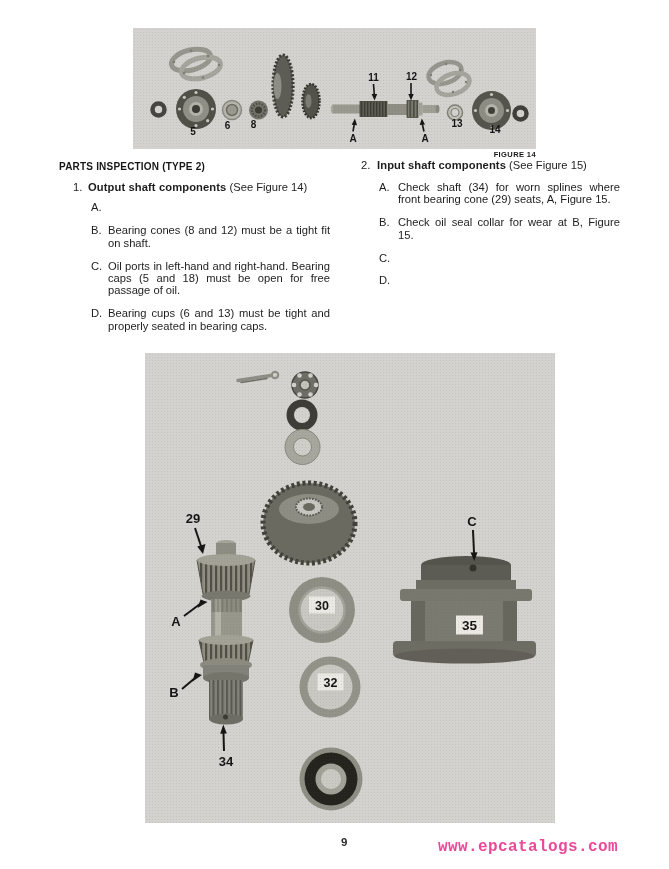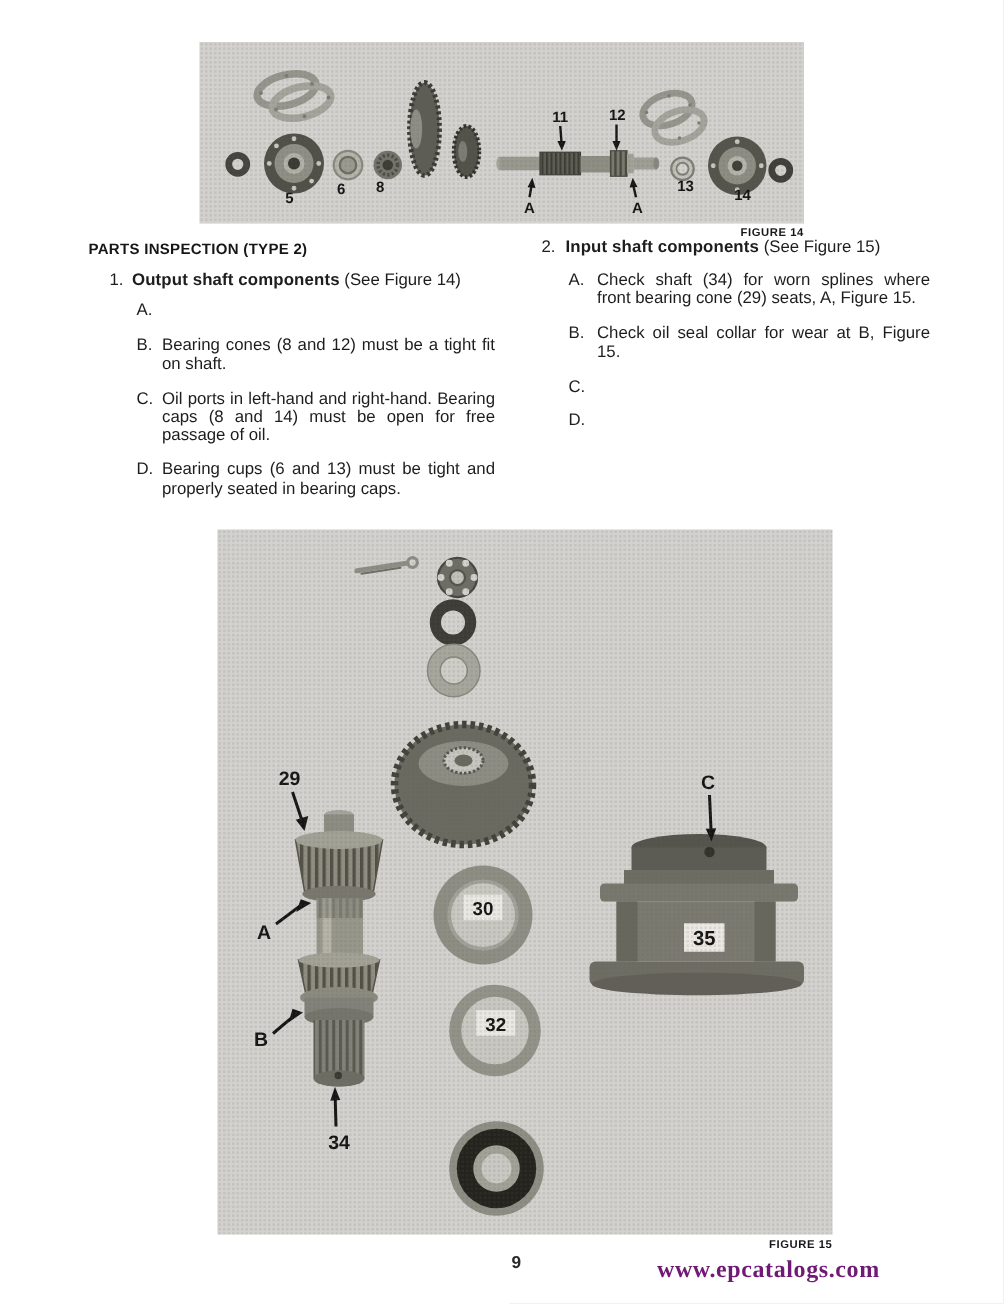--- a/index.html
+++ b/index.html
@@ -41,22 +41,22 @@
   .item { display:flex; padding-left:18px; margin-bottom:10.5px; }
   .item-letter { width:17px; flex-shrink:0; }
   .col-right .item-letter { width:19px; }
   .item-text { flex:1; text-align:justify; }
   .page-number {
     position:absolute; left:341px; top:836px;
     font-size:11.5px; font-weight:bold; color:#2a2a2a;
   }
   .watermark {
     position:absolute; left:438px; top:838px;
-    font-family:Liberation Serif, serif; font-weight:bold;
-    font-size:16px; letter-spacing:0.4px; color:#701a75;
+    font-family:Liberation Mono, monospace; font-weight:bold;
+    font-size:16px; letter-spacing:0.4px; color:#ec4899;
   }
   .fig-label { font-family:"Liberation Sans", sans-serif; font-weight:bold; fill:#141414; }
 </style>
 </head>
 <body>
 
 <div class="page">
 
   <figure class="photo fig14">
     <svg viewBox="0 0 403 121">
@@ -195,21 +195,21 @@
     </div>
     <div class="item">
       <span class="item-letter">A.</span>
     </div>
     <div class="item">
       <span class="item-letter">B.</span>
       <span class="item-text">Bearing cones (8 and 12) must be a tight fit on shaft.</span>
     </div>
     <div class="item">
       <span class="item-letter">C.</span>
-      <span class="item-text">Oil ports in left-hand and right-hand. Bearing caps (8 and 14) must be open for free passage of oil.</span>
+      <span class="item-text">Oil ports in left-hand and right-hand. Bearing caps (5 and 18) must be open for free passage of oil.</span>
     </div>
     <div class="item">
       <span class="item-letter">D.</span>
       <span class="item-text">Bearing cups (6 and 13) must be tight and properly seated in bearing caps.</span>
     </div>
   </div>
 
   <div class="col col-right">
     <div class="sec-head">
       <span class="sec-num">2.</span>
@@ -348,18 +348,17 @@
       <text class="fig-label" x="48" y="170" font-size="13" text-anchor="middle">29</text>
       <text class="fig-label" x="31" y="273" font-size="13" text-anchor="middle">A</text>
       <text class="fig-label" x="29" y="344" font-size="13" text-anchor="middle">B</text>
       <text class="fig-label" x="81" y="413" font-size="13" text-anchor="middle">34</text>
       <text class="fig-label" x="177" y="257" font-size="12.5" text-anchor="middle">30</text>
       <text class="fig-label" x="185.5" y="334" font-size="12.5" text-anchor="middle">32</text>
       <text class="fig-label" x="327" y="173" font-size="13" text-anchor="middle">C</text>
       <text class="fig-label" x="324.5" y="277" font-size="13.5" text-anchor="middle">35</text>
     </svg>
   </figure>
-  <div class="fig-caption fig15-cap">FIGURE 15</div>
 
   <div class="page-number">9</div>
   <div class="watermark">www.epcatalogs.com</div>
 
 </div>
 
 </body></html>

